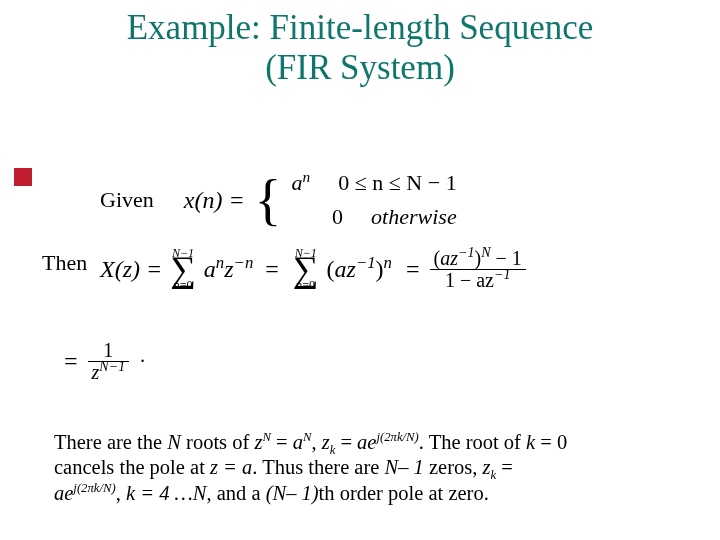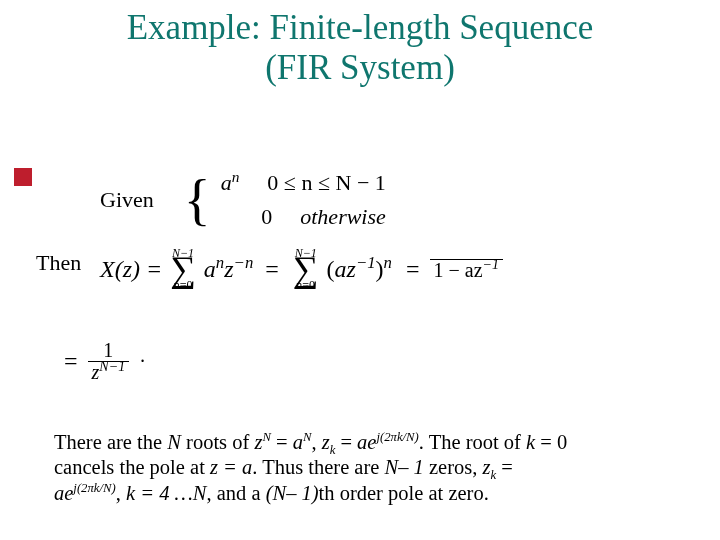--- a/index.html
+++ b/index.html
@@ -61,21 +61,21 @@
   }
   .cases {
     display: flex;
     flex-direction: column;
     gap: 8px;
     font-size: 22px;
   }
   .case-row { display: flex; gap: 28px; align-items: center; justify-content: flex-end; }
   .then-lbl {
     position: absolute;
-    left: 36px;
+    left: 42px;
     top: 250px;
     font-family: "Comic Sans MS", cursive;
     font-size: 22px;
   }
   .eq1 {
     position: absolute;
     left: 100px;
     top: 248px;
     font-family: "Times New Roman", serif;
     font-size: 24px;
@@ -135,20 +135,21 @@
 <div class="title">
   <span>Example: Finite-length Sequence</span><br>
   <span>(FIR System)</span>
 </div>
 
 <div class="accent"></div>
 
 <div class="given-row">
   <span class="label">Given</span>
   <div class="given-math">
+    <span class="math-serif">x(n) =</span>
     <span class="brace">{</span>
     <div class="cases">
       <div class="case-row">
         <span class="math-serif"><span>a</span><sup>n</sup></span>
         <span class="math-serif math-roman">0 ≤ n ≤ N − 1</span>
       </div>
       <div class="case-row">
         <span class="math-serif math-roman">0</span>
         <span class="math-serif">otherwise</span>
       </div>
@@ -172,20 +173,23 @@
   <span class="bigop">
     <span class="lim-u">N−1</span>
     <span class="sym">∑</span>
     <span class="lim-l">n=0</span>
   </span>
   <span class="math-serif">
     <span class="math-roman">(</span><span>az</span><sup>−1</sup><span class="math-roman">)</span><sup>n</sup>
   </span>
   <span class="math-serif math-roman" style="margin:0 4px 0 8px;">= </span>
   <span class="frac math-serif">
+    <span class="num">
+      <span class="math-roman">(</span><span>az</span><sup>−1</sup><span class="math-roman">)</span><sup>N</sup><span class="math-roman">&nbsp;</span><span class="math-roman">− 1</span>
+    </span>
     <span class="bar"></span>
     <span class="den"><span class="math-roman">1 − az</span><sup>−1</sup></span>
   </span>
 </div>
 
 <div class="eq2">
   <span class="math-serif math-roman">=</span>
   <span class="frac math-serif">
     <span class="num math-roman">1</span>
     <span class="bar"></span>

